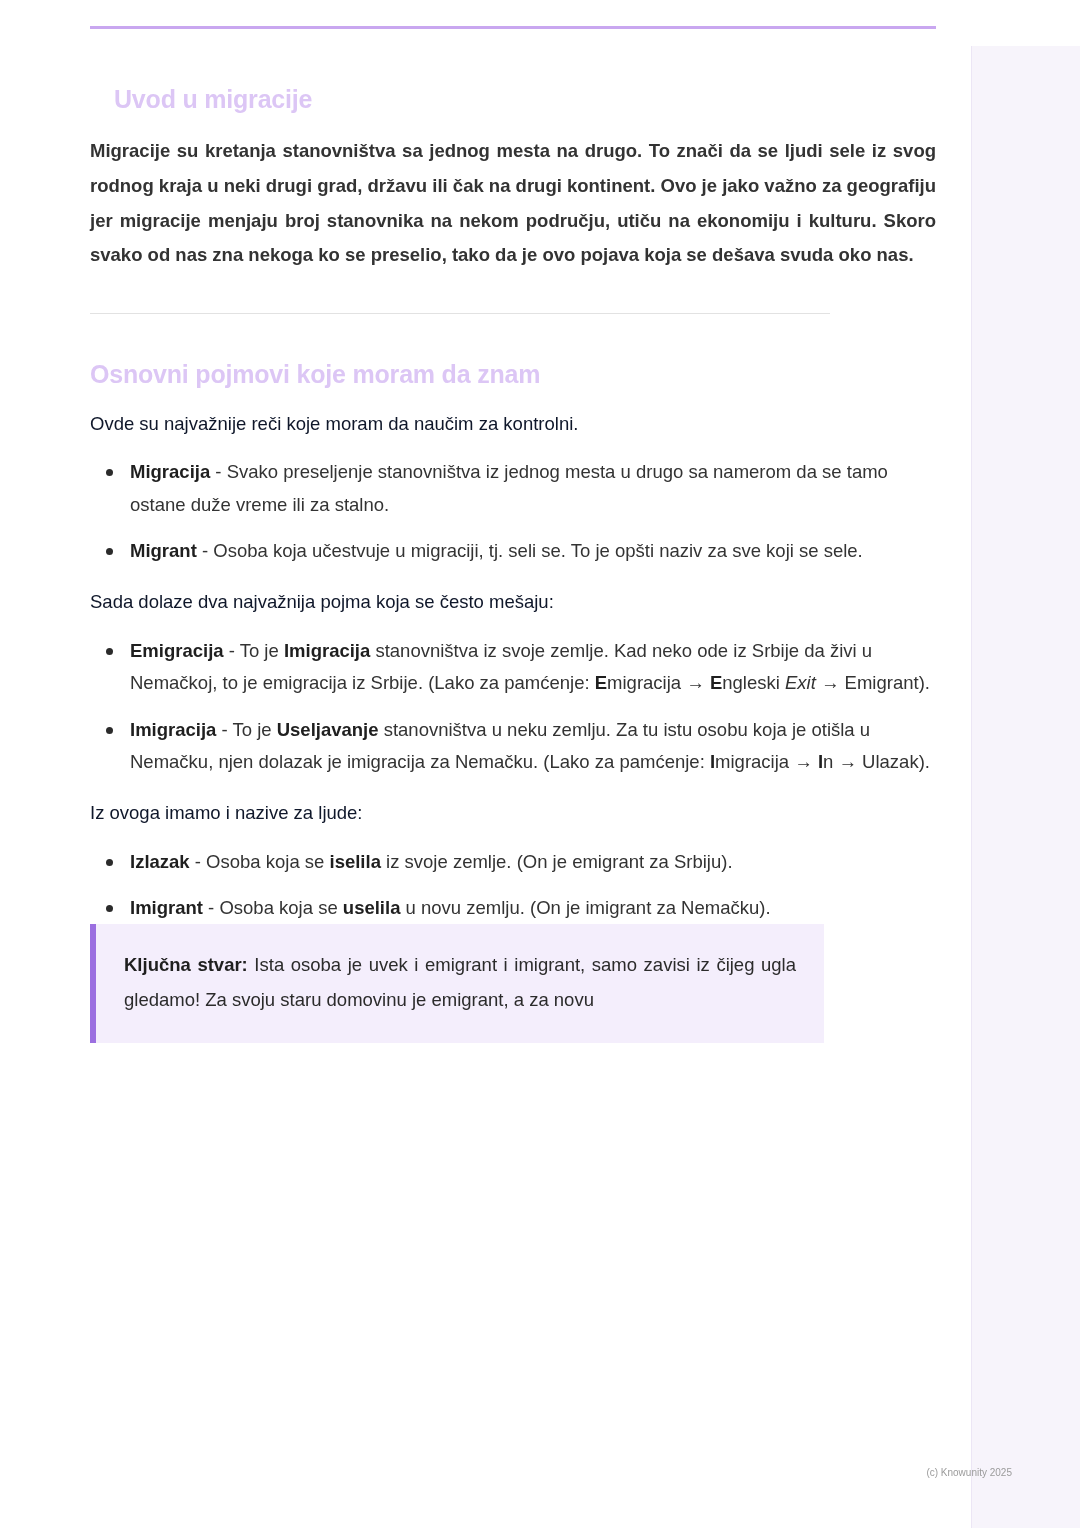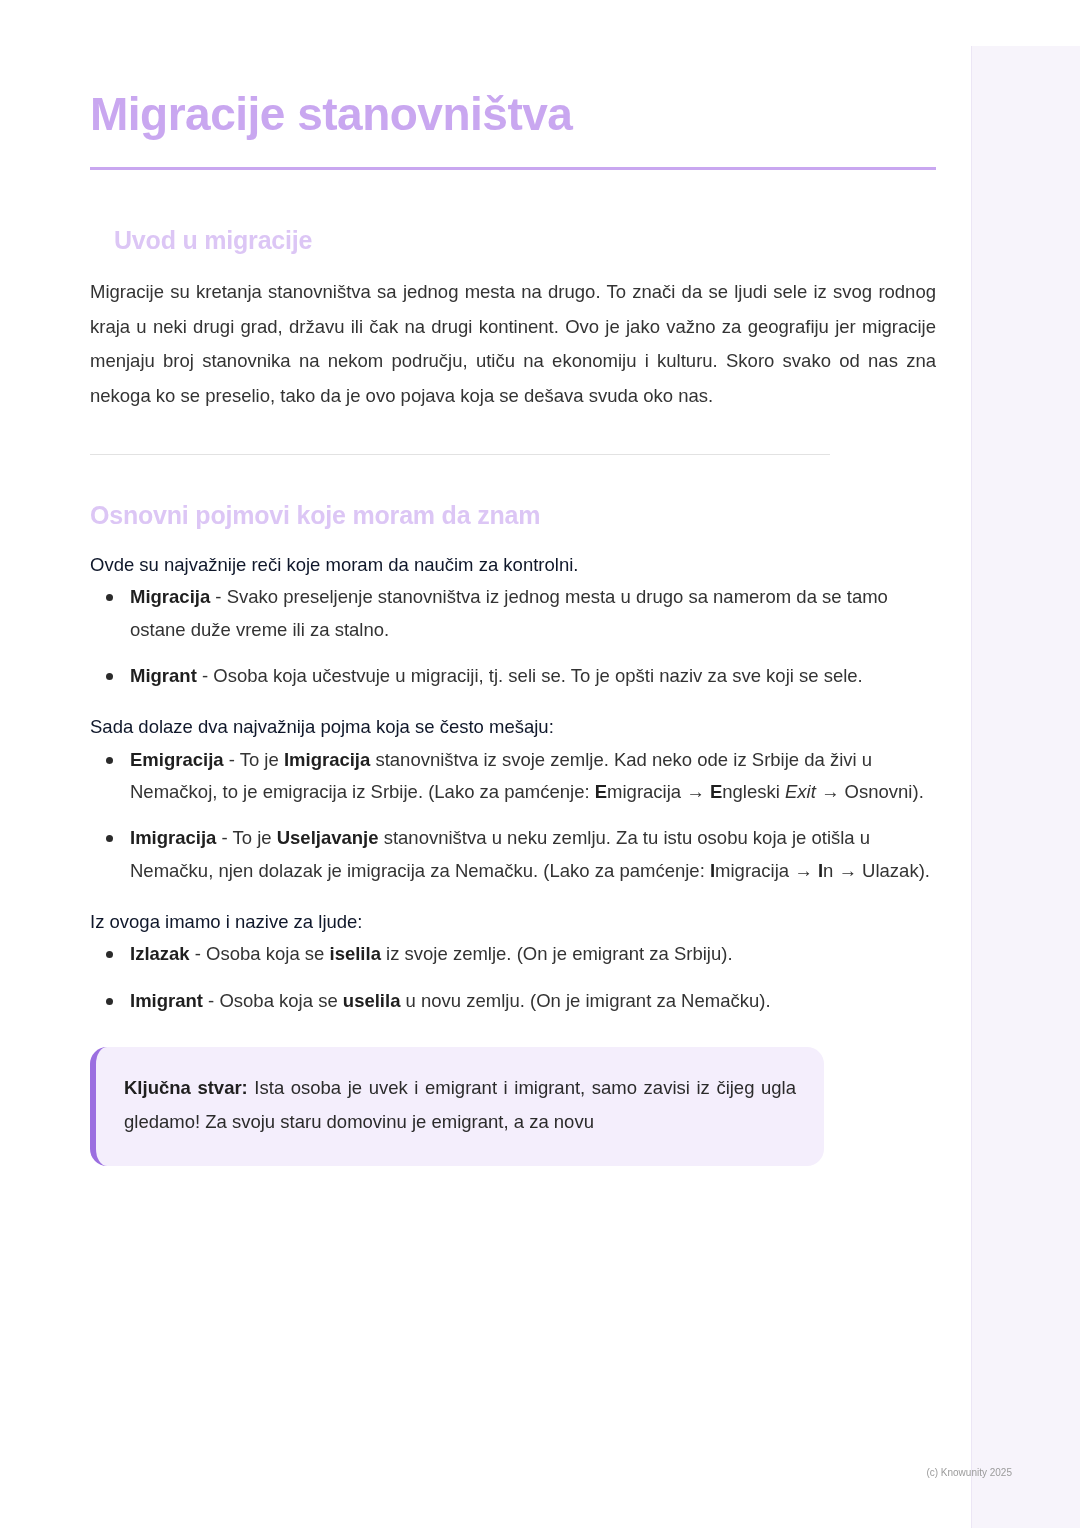--- a/index.html
+++ b/index.html
@@ -62,39 +62,40 @@
   .sec-intro { margin-top: 56px; margin-left: 24px; }
   .sec-terms { margin-top: 46px; }
 
   
   p.body {
     margin: 20px 0 0 0;
     font-size: 18.5px;
     line-height: 1.88;
     color: #333333;
     text-align: justify;
+    font-weight: bold;
   }
   p.body.lead { text-align: justify; }
   p.plain {
     margin: 18px 0 0 0;
     font-size: 18.5px;
     line-height: 1.8;
     color: #0f172a;
   }
 
   .divider {
     margin-top: 40px;
     height: 1px;
     background: #e2e2e2;
     width: 740px;
   }
 
   
   ul.bullets {
-    margin: 0 0 0 0;
+    margin: 16px 0 0 0;
     padding: 0 0 0 34px;
     list-style: none;
   }
   ul.bullets li {
     position: relative;
     font-size: 18.5px;
     line-height: 1.75;
     color: #333333;
     margin-bottom: 14px;
     padding-left: 6px;
@@ -108,27 +109,25 @@
     width: 7px;
     height: 7px;
     border-radius: 50%;
     background: #2b2b2b;
   }
   b, strong { font-weight: 700; color: #1f1f1f; }
   em, i { font-style: italic; }
 
   
   .callout {
-    margin-top: 30px;
     background: #f4eefc;
     border-left: 6px solid #9b6fe0;
     padding: 24px 28px 26px 28px;
     width: 672px;
     box-sizing: content-box;
-    border-radius: 17px;
   }
   .callout p {
     margin: 0;
     font-size: 18.5px;
     line-height: 1.85;
     color: #2b2b2b;
     text-align: justify;
   }
 
   
@@ -140,21 +139,20 @@
     color: #9b9b9b;
   }
 </style>
 </head>
 <body>
 
 <div class="page-edge"></div>
 
 <div class="page">
 
-  <h1 class="doc-title">Migracije stanovništva</h1>
   <div class="title-rule"></div>
 
   <h2 class="h2 sec-intro">Uvod u migracije</h2>
   <p class="body lead">Migracije su kretanja stanovništva sa jednog mesta na drugo. To znači da se ljudi sele iz svog rodnog kraja u neki drugi grad, državu ili čak na drugi kontinent. Ovo je jako važno za geografiju jer migracije menjaju broj stanovnika na nekom području, utiču na ekonomiju i kulturu. Skoro svako od nas zna nekoga ko se preselio, tako da je ovo pojava koja se dešava svuda oko nas.</p>
 
   <div class="divider"></div>
 
   <h2 class="h2 sec-terms">Osnovni pojmovi koje moram da znam</h2>
   <p class="plain">Ovde su najvažnije reči koje moram da naučim za kontrolni.</p>
 
@@ -164,21 +162,21 @@
     </li>
     <li>
       <b>Migrant</b><span> - Osoba koja učestvuje u migraciji, tj. seli se. To je opšti naziv za sve koji se sele.</span>
     </li>
   </ul>
 
   <p class="plain">Sada dolaze dva najvažnija pojma koja se često mešaju:</p>
 
   <ul class="bullets">
     <li>
-      <b>Emigracija</b><span> - To je </span><b>Imigracija</b><span> stanovništva iz svoje zemlje. Kad neko ode iz Srbije da živi u Nemačkoj, to je emigracija iz Srbije. (Lako za pamćenje: </span><b>E</b><span>migracija → </span><b>E</b><span>ngleski </span><i>Exit</i><span> → Osnovni).</span>
+      <b>Emigracija</b><span> - To je </span><b>Imigracija</b><span> stanovništva iz svoje zemlje. Kad neko ode iz Srbije da živi u Nemačkoj, to je emigracija iz Srbije. (Lako za pamćenje: </span><b>E</b><span>migracija → </span><b>E</b><span>ngleski </span><i>Exit</i><span> → Emigrant).</span>
     </li>
     <li>
       <b>Imigracija</b><span> - To je </span><b>Useljavanje</b><span> stanovništva u neku zemlju. Za tu istu osobu koja je otišla u Nemačku, njen dolazak je imigracija za Nemačku. (Lako za pamćenje: </span><b>I</b><span>migracija → </span><b>I</b><span>n</span><span> → Ulazak).</span>
     </li>
   </ul>
 
   <p class="plain">Iz ovoga imamo i nazive za ljude:</p>
 
   <ul class="bullets">
     <li>

